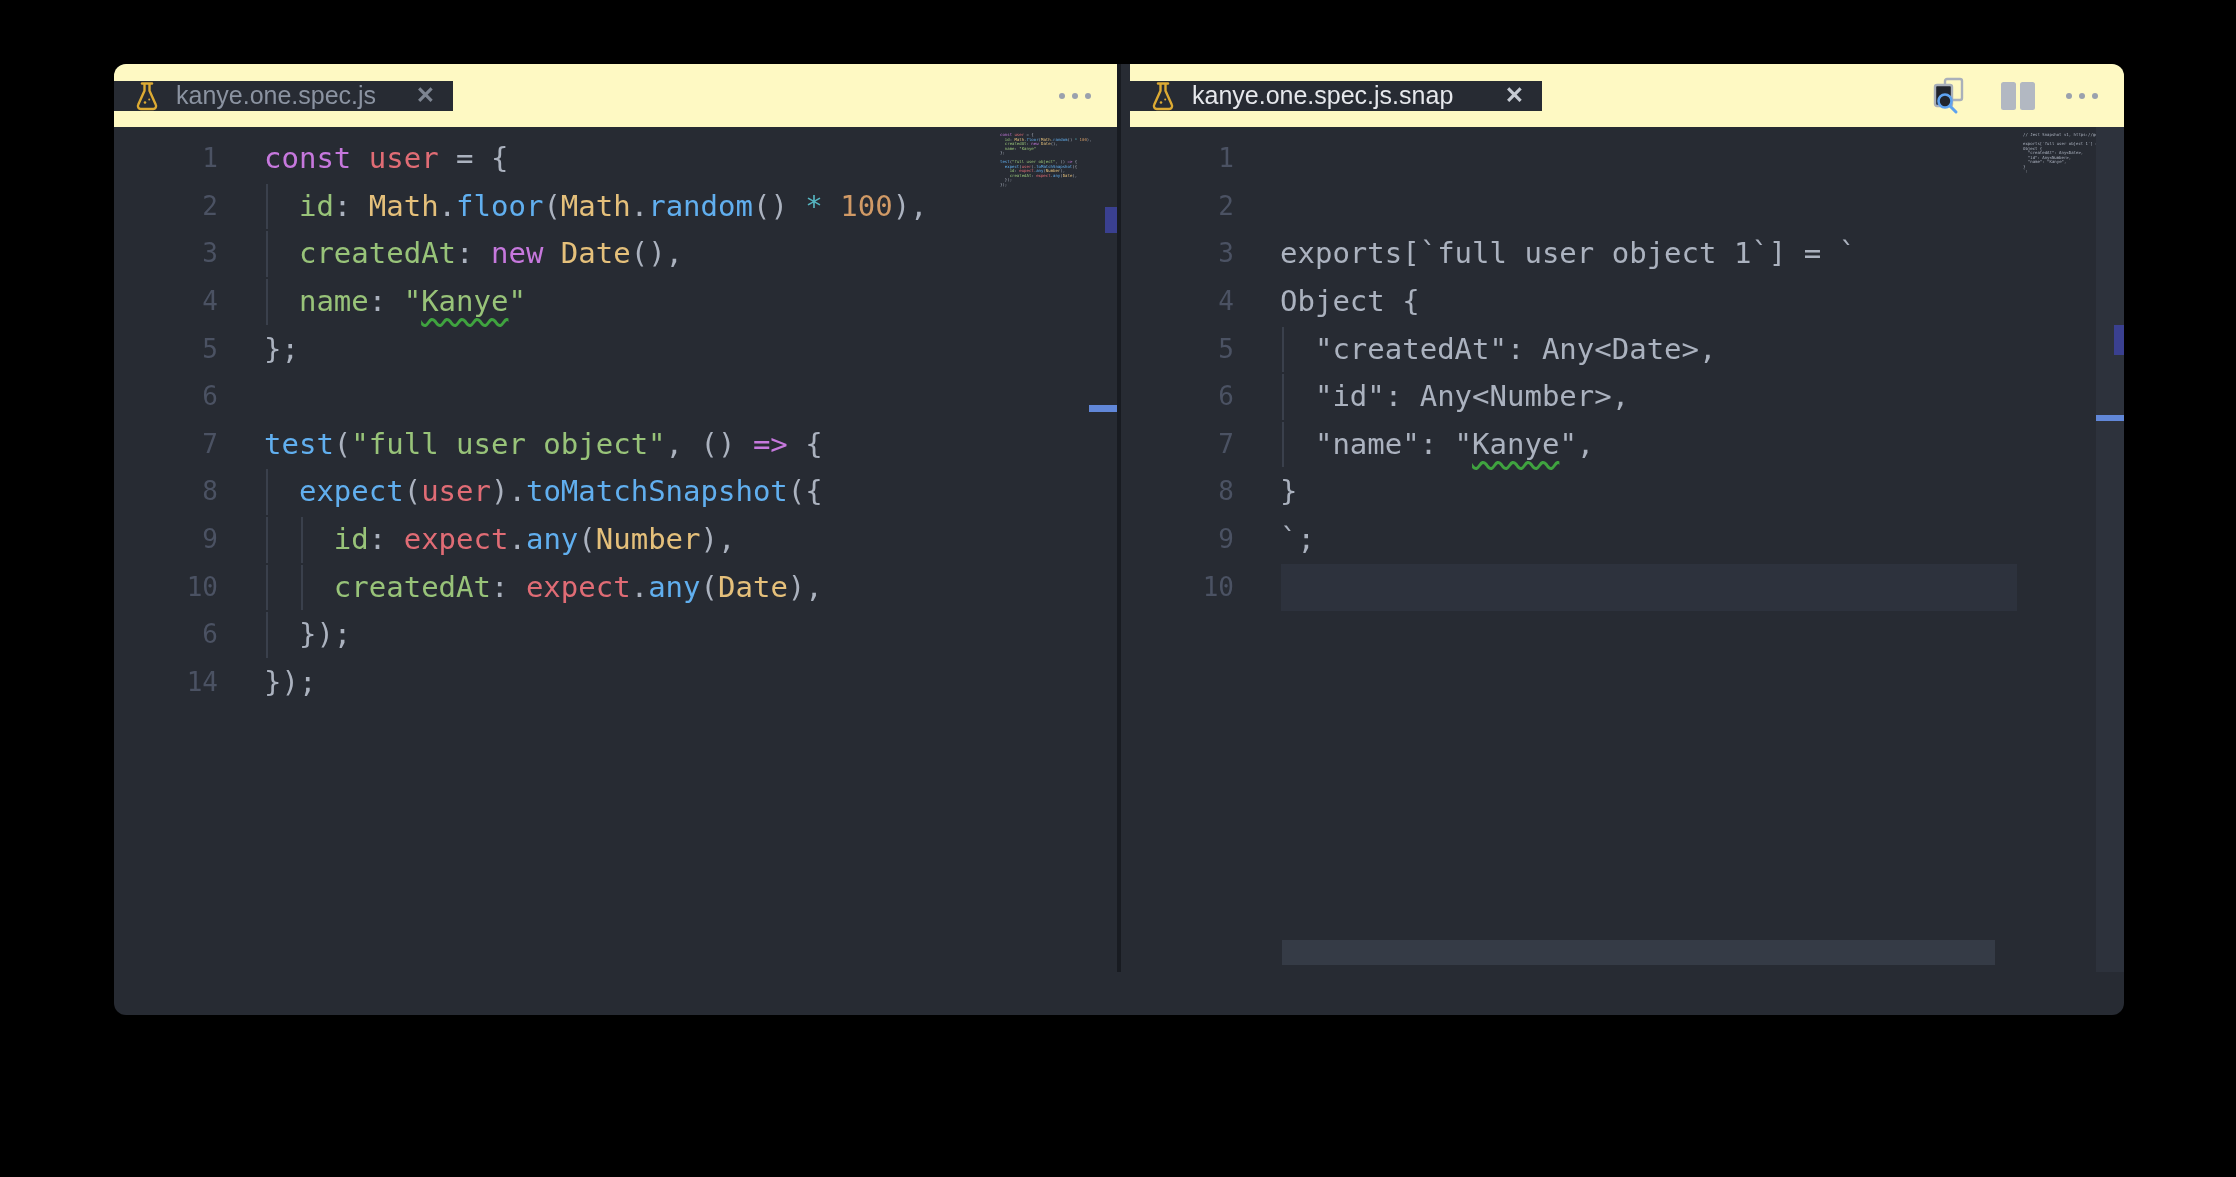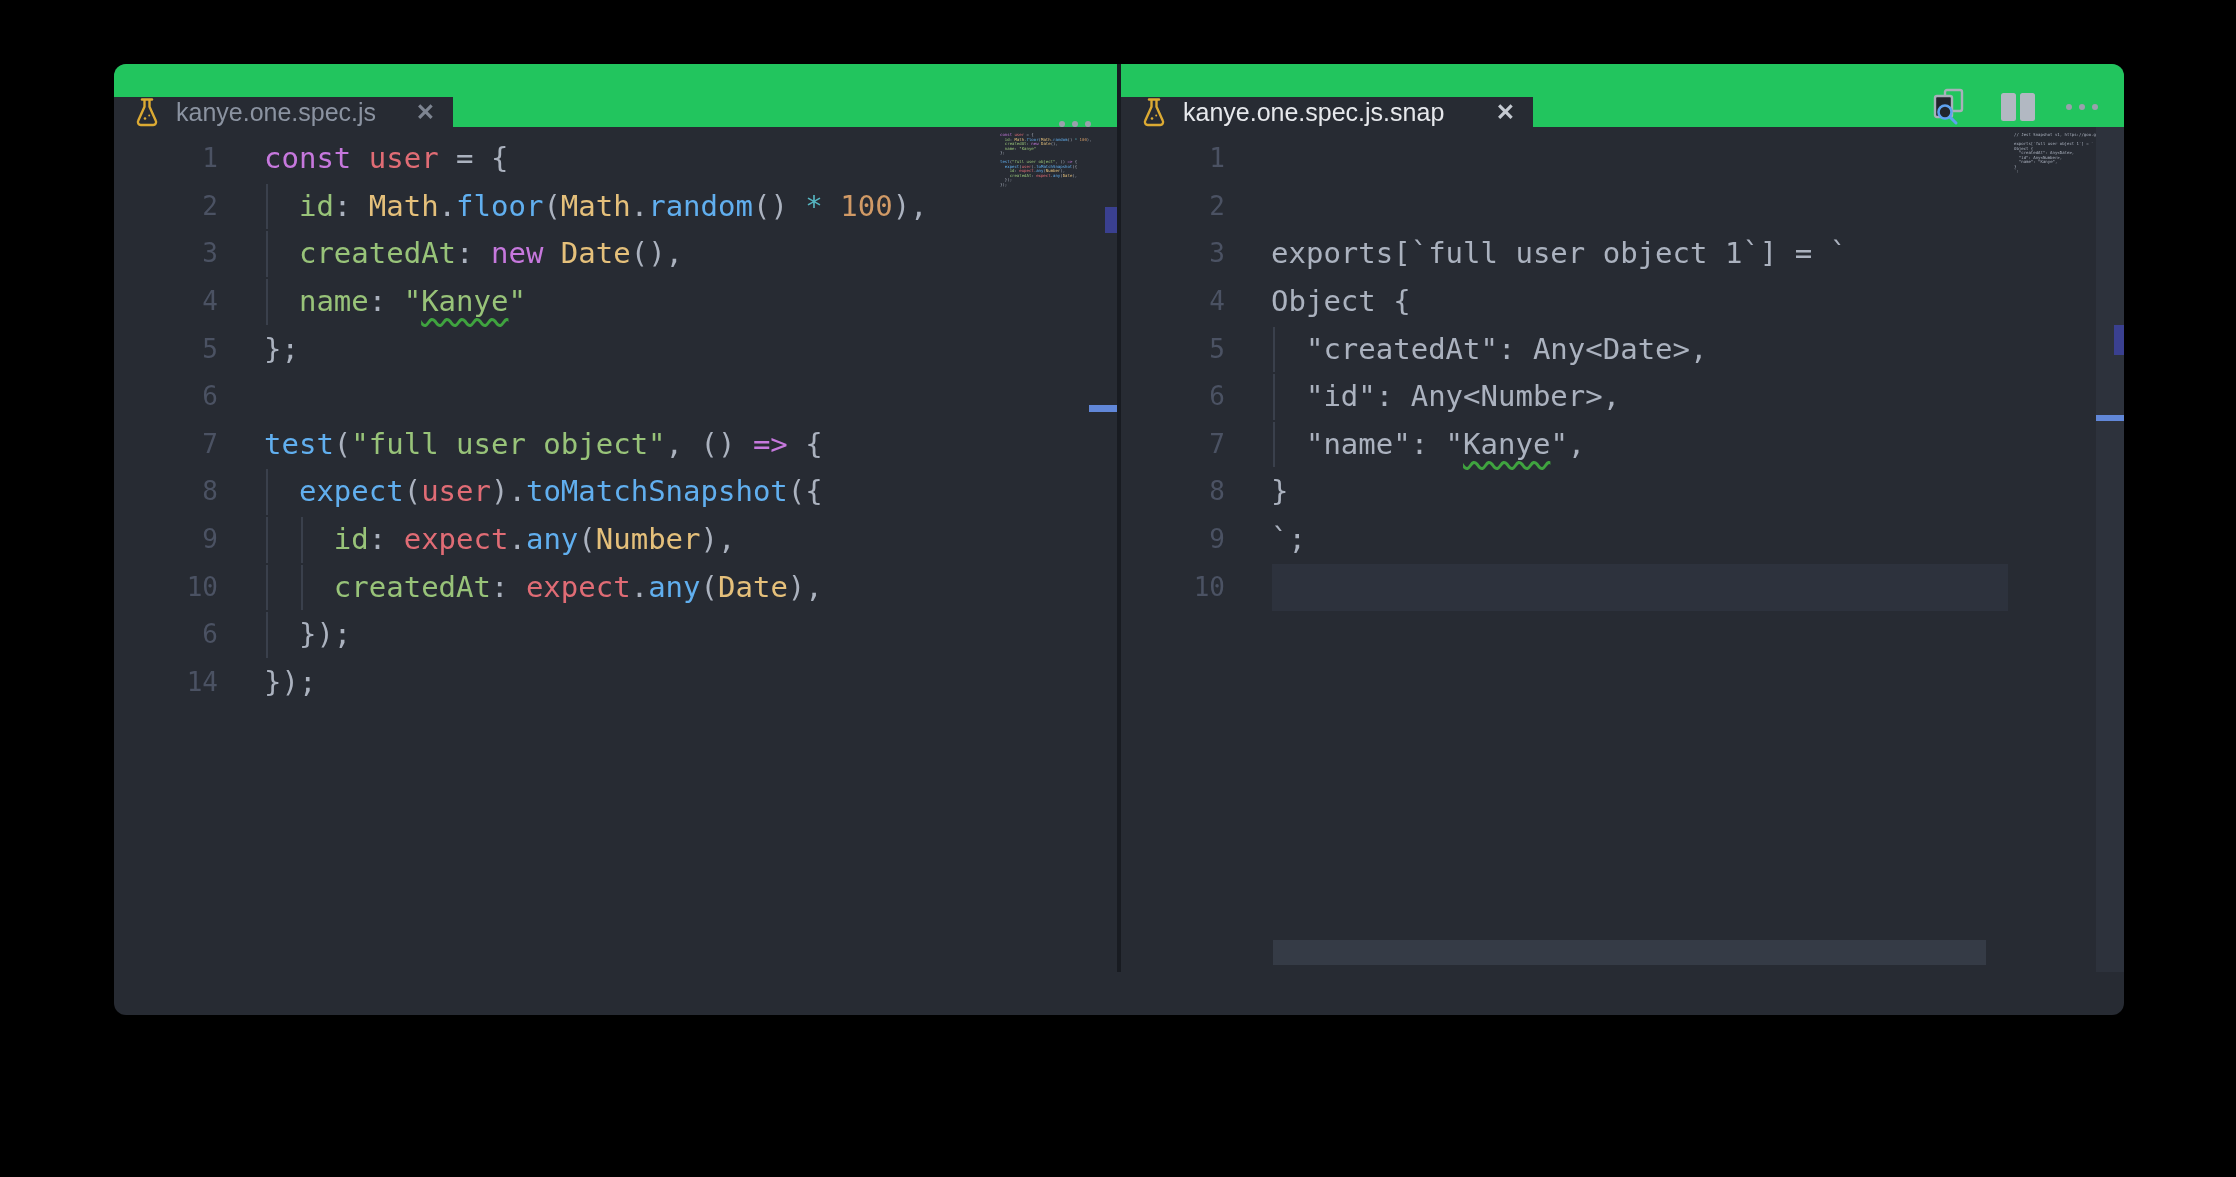--- a/index.html
+++ b/index.html
@@ -7,24 +7,24 @@
           border-radius:12px;overflow:hidden;font-family:"Liberation Sans",sans-serif;}
   
   .titlebar{height:43px;background:#2d313a;position:relative;display:flex;align-items:center;}
   .lights{display:flex;gap:10px;margin-left:23px;z-index:2;}
   .light{width:20px;height:20px;border-radius:50%;border:none;padding:0;}
   .light.red{background:#ff5f57;} .light.yellow{background:#febc2e;} .light.green{background:#28c840;}
   .title{position:absolute;left:0;right:0;text-align:center;color:#9da5b2;font-size:26px;font-weight:500;}
   
   .main{display:flex;height:908px;}
   .pane{width:1003px;display:flex;flex-direction:column;min-width:0;}
-  .pane-right{flex:1;}
+  .pane-right{flex:1;margin-left:9px;}
   .divider{width:4px;background:#181b21;}
   
-  .tabbar{height:63px;background:#22c55e;display:flex;align-items:flex-end;}
+  .tabbar{height:63px;background:#fef9c3;display:flex;align-items:center;}
   .tab{display:flex;align-items:center;gap:16px;background:#272b33;padding:0 18px 0 20px;box-sizing:border-box;}
   .tab-left{width:339px;}
   .tab-right{width:412px;}
   .tab-label{font-size:25px;font-weight:500;white-space:nowrap;overflow:hidden;}
   .tab-left .tab-label{color:#8b93a1;}
   .tab-right .tab-label{color:#e6e8ec;}
   .tab-close{margin-left:auto;font-size:23px;font-weight:700;cursor:pointer;background:none;border:none;padding:0;}
   .tab-left .tab-close{color:#7d8491;}
   .tab-right .tab-close{color:#c5cad2;}
   .tab-actions{margin-left:auto;display:flex;align-items:center;gap:30px;padding-right:26px;}

